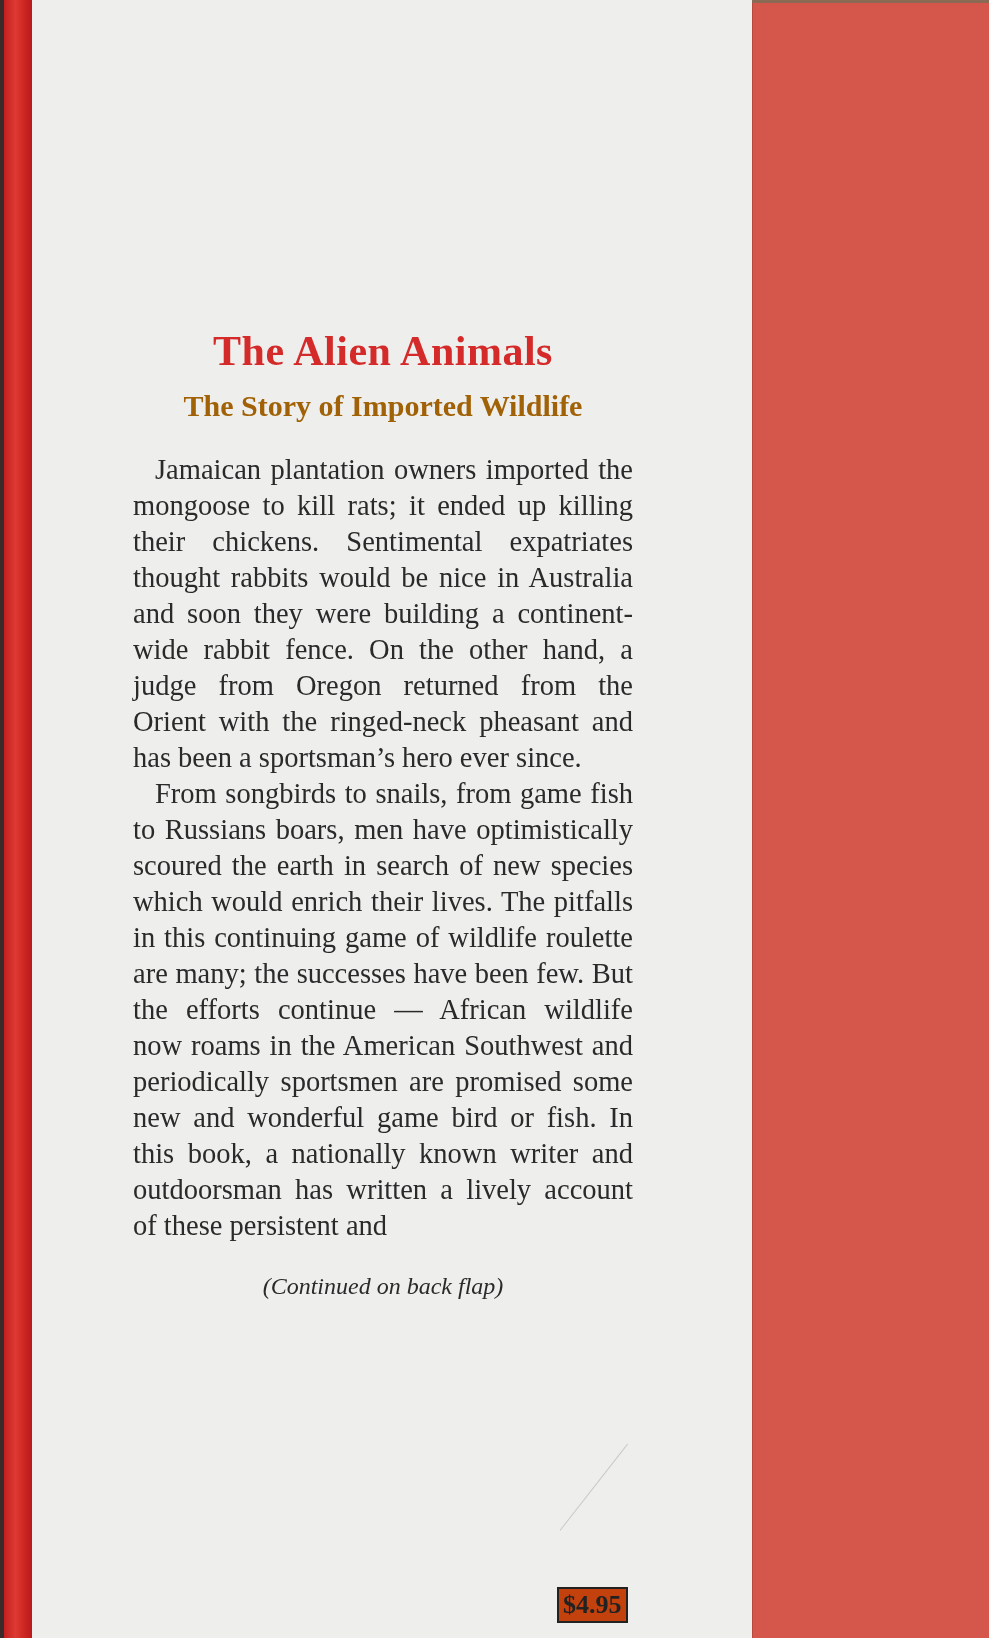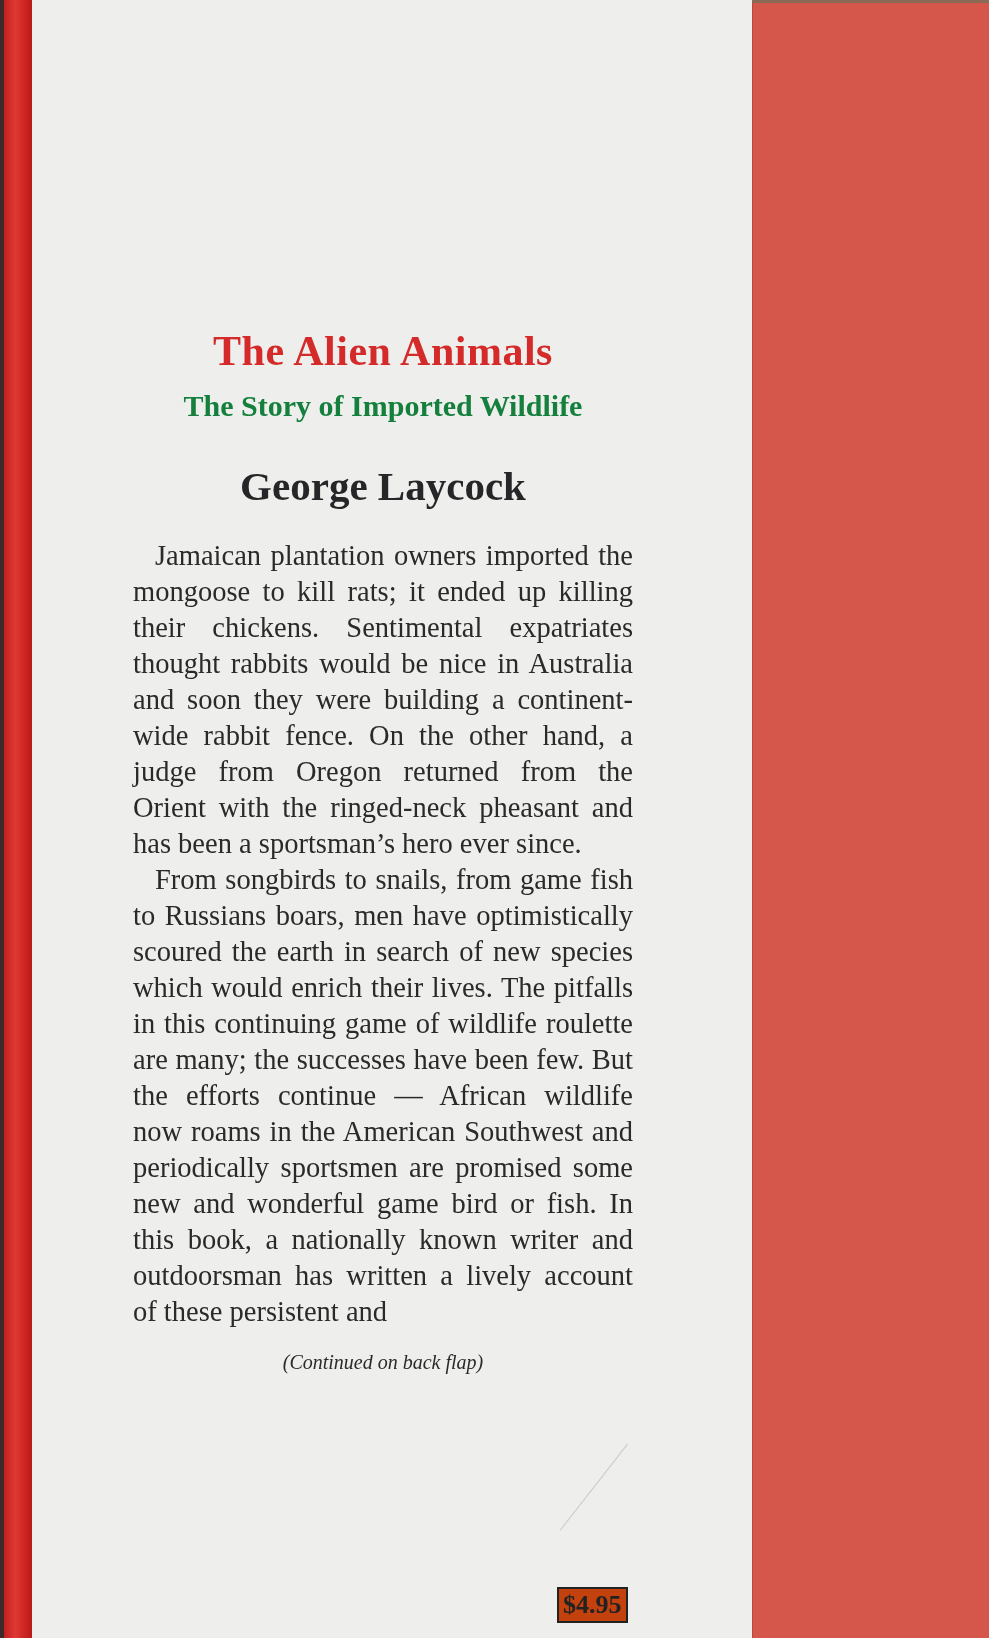--- a/index.html
+++ b/index.html
@@ -54,21 +54,21 @@
     .title {
       color: #d42a2a;
       font-size: 42px;
       font-weight: bold;
       text-align: center;
       margin: 0;
       line-height: 66px;
       letter-spacing: 0.5px;
     }
     .subtitle {
-      color: #15803d;
+      color: #a16207;
       font-size: 30px;
       font-weight: bold;
       text-align: center;
       margin: 0;
       line-height: 44px;
     }
     .author {
       color: #262628;
       font-size: 41px;
       font-weight: bold;
@@ -86,24 +86,24 @@
     }
     .body-text p {
       margin: 0;
       text-indent: 22px;
     }
     .body-wrap {
       margin-top: 24px;
     }
     .continued {
       color: #2a2a2a;
-      font-size: 20px;
+      font-size: 24px;
       font-style: italic;
       text-align: center;
-      margin-top: 16px;
+      margin-top: 26px;
       line-height: 32px;
     }
     .price-tag {
       position: absolute;
       left: 557px;
       top: 1587px;
       border: 2px solid #222;
       padding: 0 4px;
       font-size: 26px;
       font-weight: bold;
@@ -125,21 +125,20 @@
 
 <div class="left-edge"></div>
 <div class="spine-strip"></div>
 <div class="flap"></div>
 <div class="right-panel"></div>
 <div class="right-panel-top"></div>
 
 <div class="content">
   <h1 class="title">The Alien Animals</h1>
   <h2 class="subtitle">The Story of Imported Wildlife</h2>
-  <h3 class="author">George Laycock</h3>
   <div class="body-wrap body-text">
     <p>Jamaican plantation owners im­ported the mongoose to kill rats; it ended up killing their chickens. Senti­mental expatriates thought rabbits would be nice in Australia and soon they were building a continent-wide rabbit fence. On the other hand, a judge from Oregon returned from the Orient with the ringed-neck pheasant and has been a sportsman’s hero ever since.</p>
     <p>From songbirds to snails, from game fish to Russians boars, men have opti­mistically scoured the earth in search of new species which would enrich their lives. The pitfalls in this continu­ing game of wildlife roulette are many; the successes have been few. But the efforts continue — African wildlife now roams in the American Southwest and periodically sportsmen are promised some new and wonderful game bird or fish. In this book, a nationally known writer and outdoorsman has written a lively account of these persistent and</p>
   </div>
   <div class="continued">(Continued on back flap)</div>
 </div>
 
 <div class="crease"></div>
 <div class="price-tag">$4.95</div>
 

